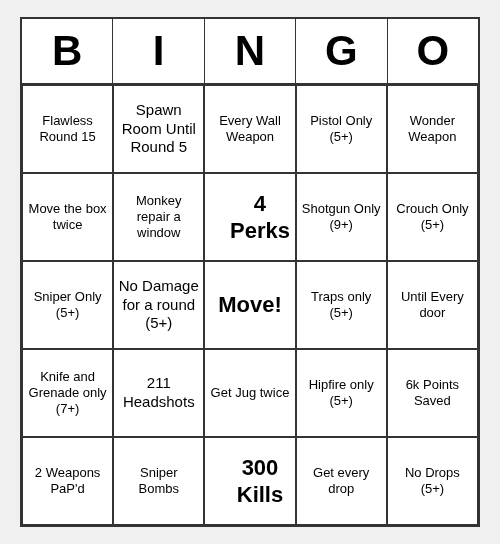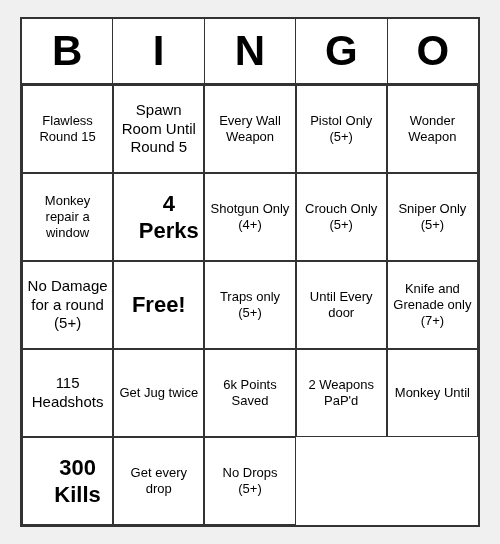--- a/index.html
+++ b/index.html
@@ -84,32 +84,34 @@
       <div class="bingo-letter">N</div>
       <div class="bingo-letter">G</div>
       <div class="bingo-letter">O</div>
     </div>
   <div class="bingo-grid">
   <div class="bingo-cell">Flawless Round 15</div>
       <div class="bingo-cell small-text">Spawn Room Until Round 5</div>
       <div class="bingo-cell">Every Wall Weapon</div>
       <div class="bingo-cell">Pistol Only (5+)</div>
       <div class="bingo-cell">Wonder Weapon</div>
+      <div class="bingo-cell">Move the box twice</div>
       <div class="bingo-cell">Monkey repair a window</div>
       <div class="bingo-cell large-text">4 Perks</div>
-      <div class="bingo-cell">Shotgun Only (4+)</div>
+      <div class="bingo-cell">Shotgun Only (9+)</div>
       <div class="bingo-cell">Crouch Only (5+)</div>
       <div class="bingo-cell">Sniper Only (5+)</div>
       <div class="bingo-cell small-text">No Damage for a round (5+)</div>
-      <div class="bingo-cell free">Free!</div>
+      <div class="bingo-cell free">Move!</div>
       <div class="bingo-cell">Traps only (5+)</div>
       <div class="bingo-cell">Until Every door</div>
       <div class="bingo-cell">Knife and Grenade only (7+)</div>
-      <div class="bingo-cell small-text">115 Headshots</div>
+      <div class="bingo-cell small-text">211 Headshots</div>
       <div class="bingo-cell">Get Jug twice</div>
+      <div class="bingo-cell">Hipfire only (5+)</div>
       <div class="bingo-cell">6k Points Saved</div>
       <div class="bingo-cell">2 Weapons PaP'd</div>
-      <div class="bingo-cell">Monkey Until</div>
+      <div class="bingo-cell">Sniper Bombs</div>
       <div class="bingo-cell large-text">300 Kills</div>
       <div class="bingo-cell">Get every drop</div>
       <div class="bingo-cell">No Drops (5+)</div>
     </div>
 </div>
 
 </body></html>

